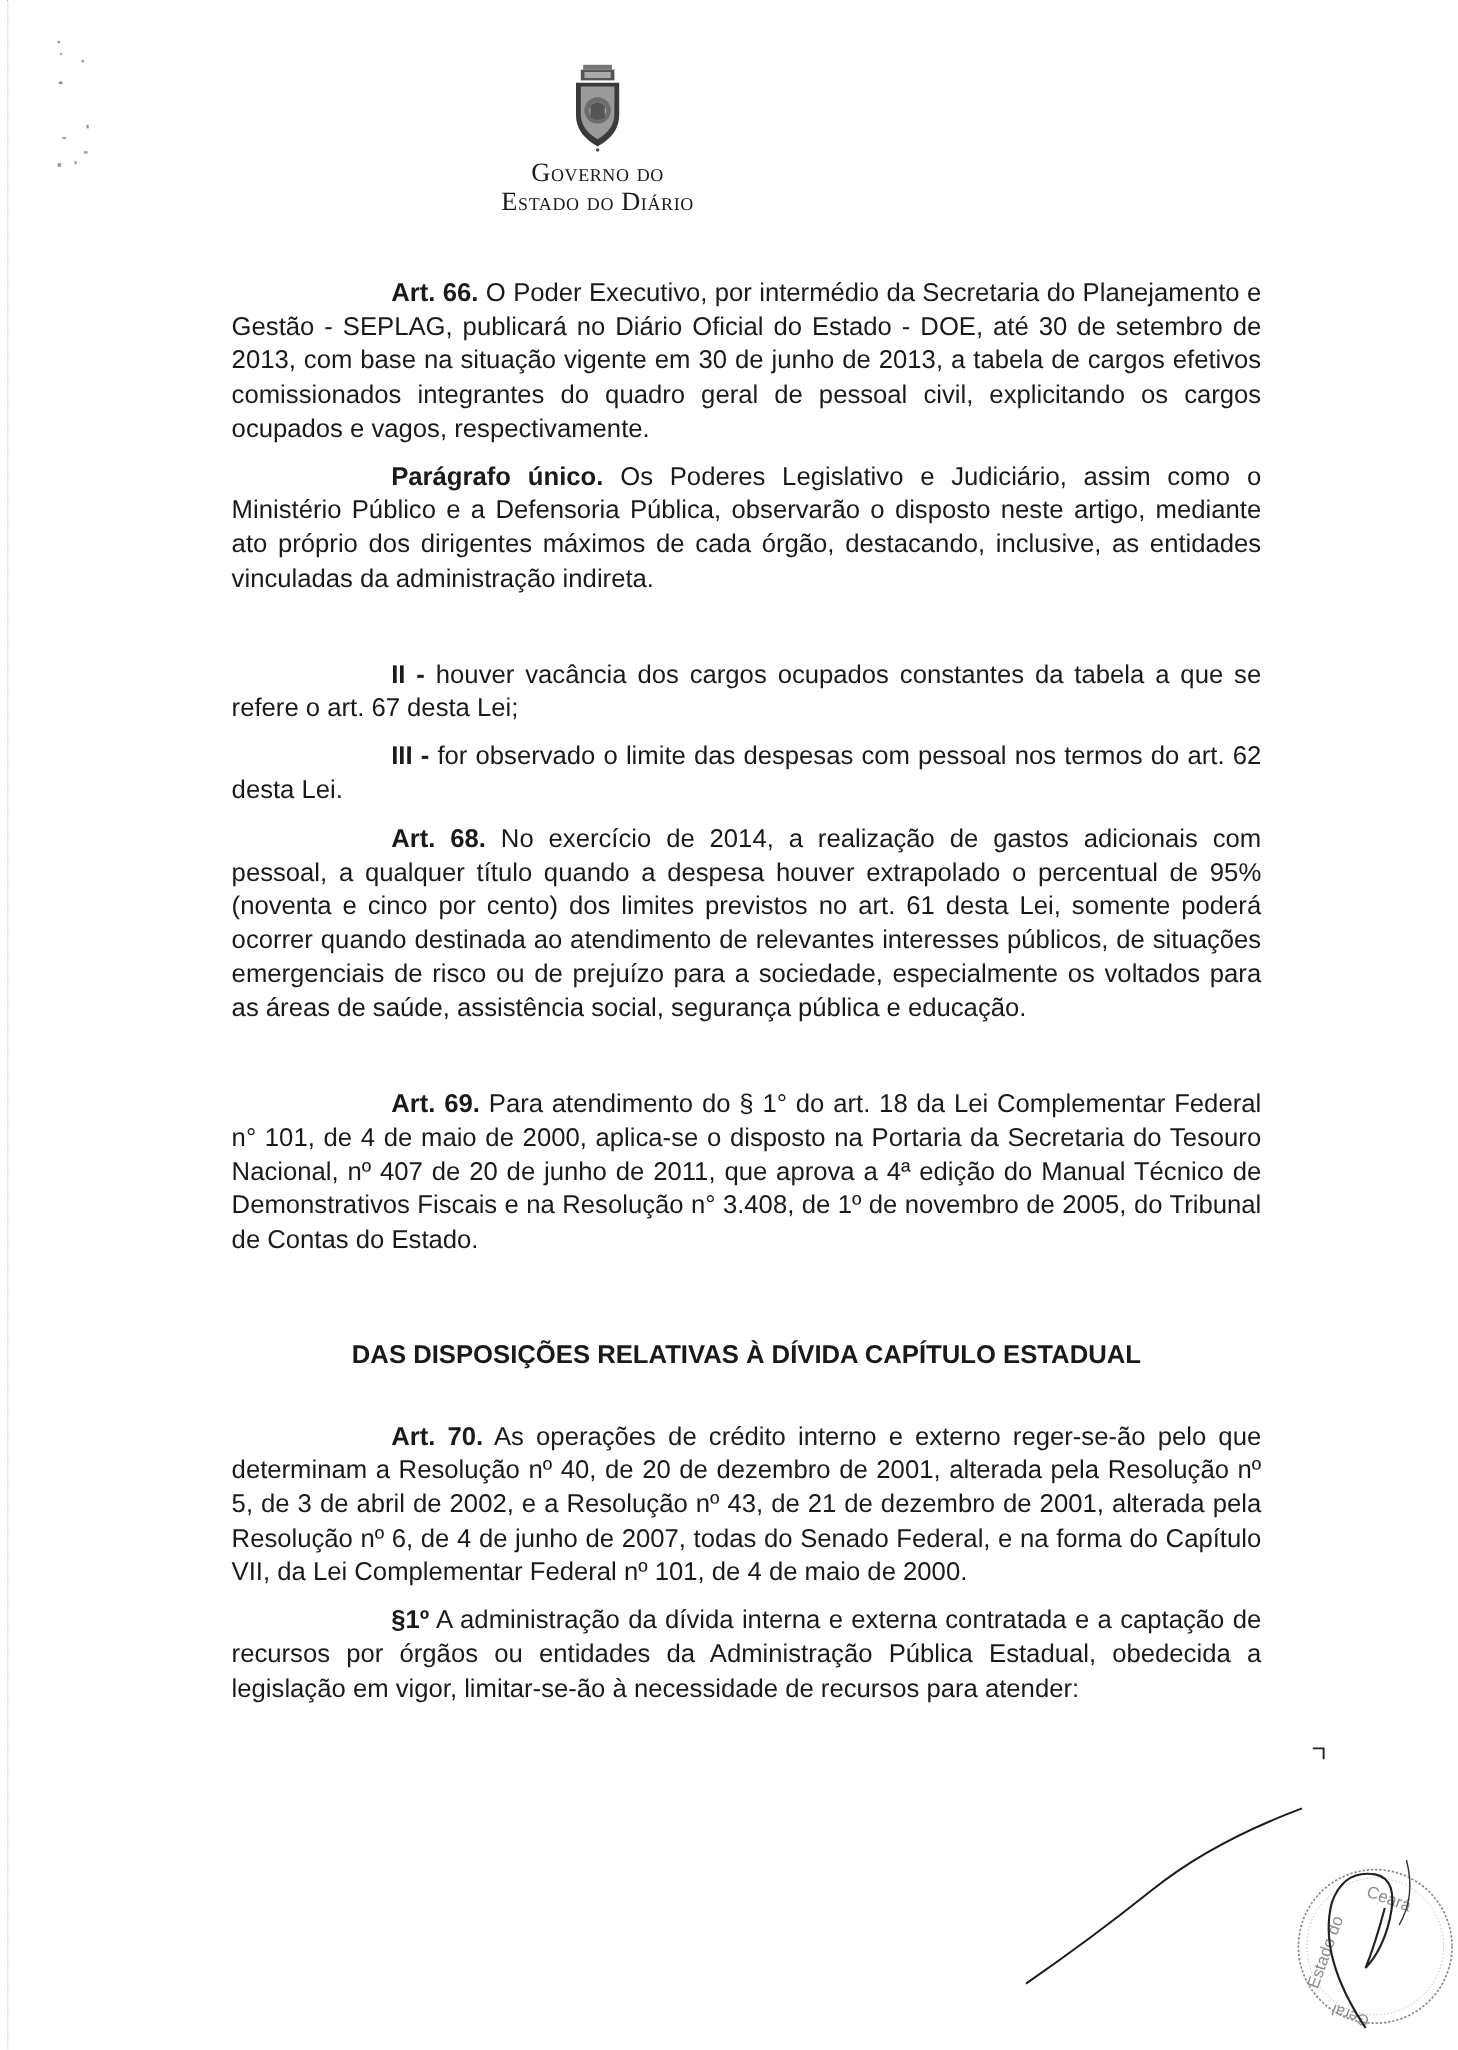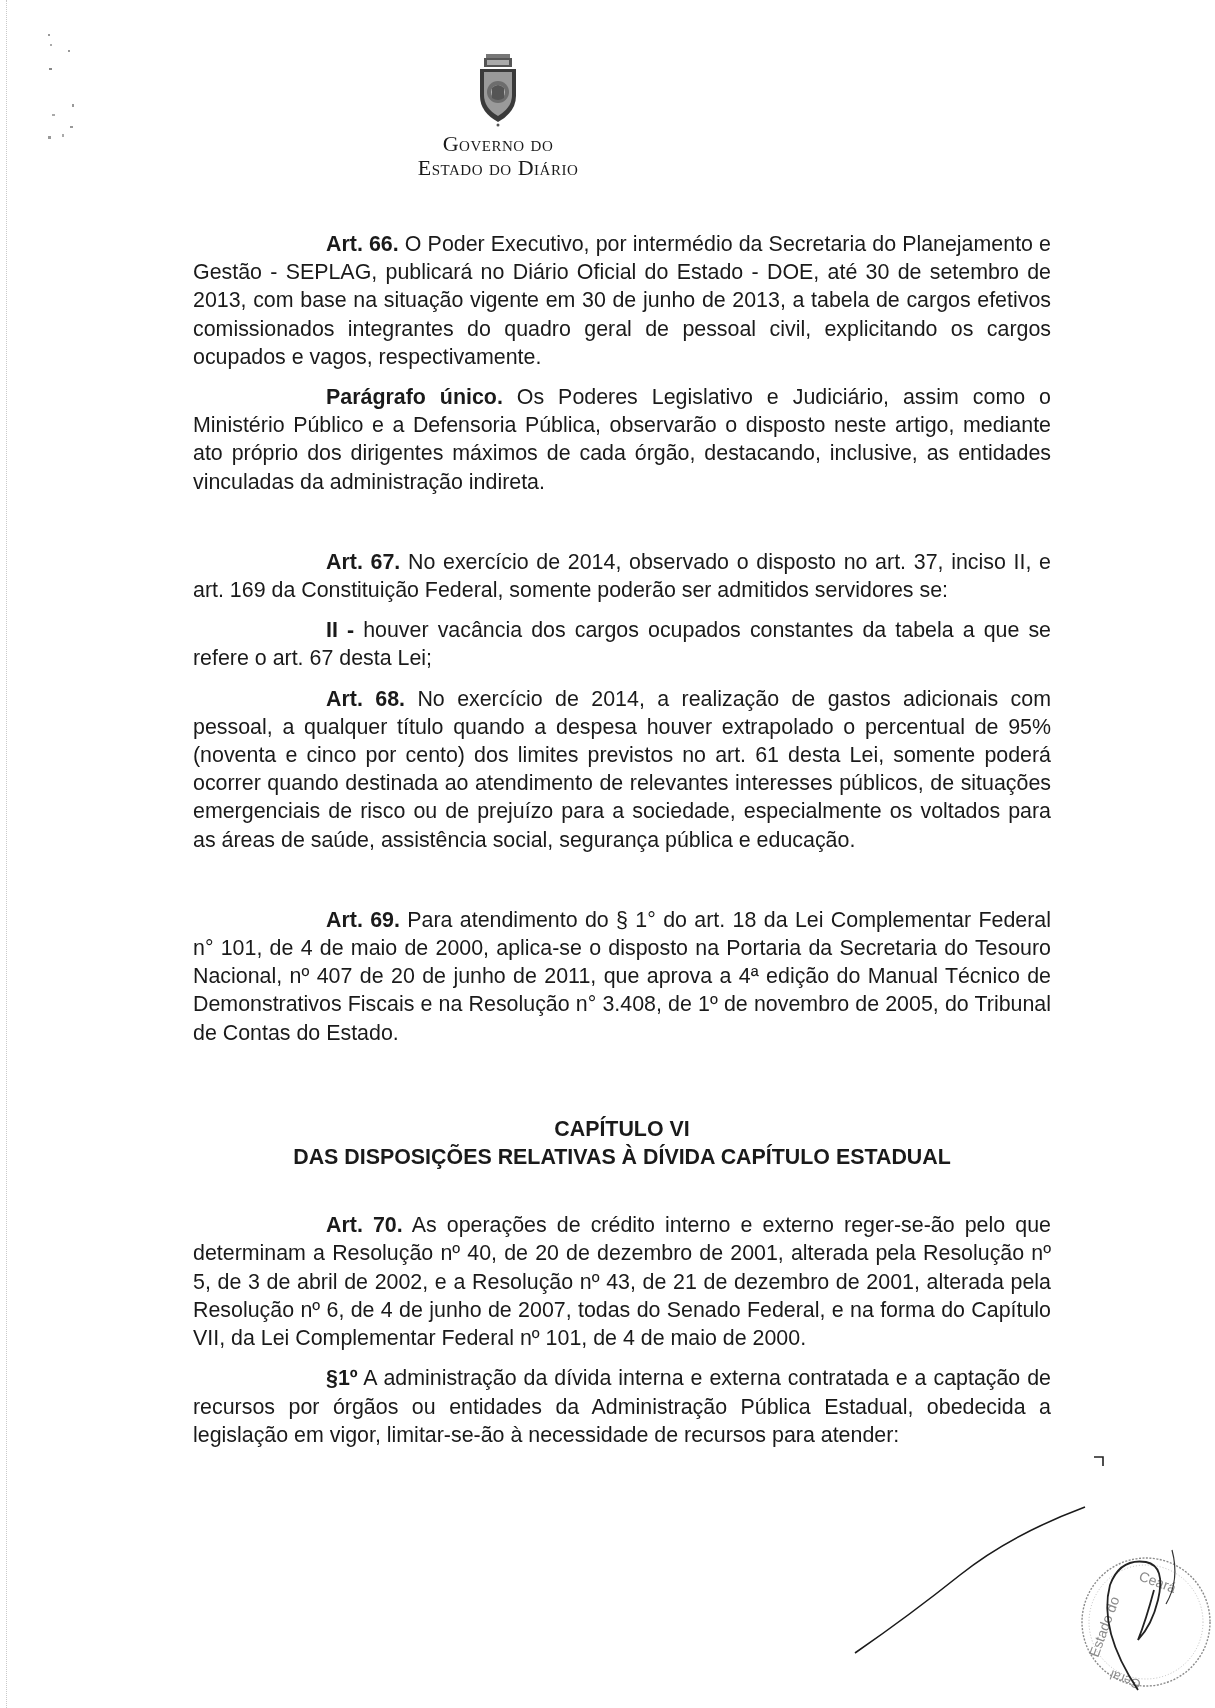--- a/index.html
+++ b/index.html
@@ -133,31 +133,30 @@
   <div class="gov-line">Estado do Diário</div>
 </div>
 
 <div class="page-body">
 
   <p class="para"><b>Art. 66.</b><span> O Poder Executivo, por intermédio da Secretaria do Planejamento e Gestão - SEPLAG, publicará no Diário Oficial do Estado - DOE, até 30 de setembro de 2013, com base na situação vigente em 30 de junho de 2013, a tabela de cargos efetivos comissionados integrantes do quadro geral de pessoal civil, explicitando os cargos ocupados e vagos, respectivamente.</span></p>
   <p class="para"><b>Parágrafo único.</b><span> Os Poderes Legislativo e Judiciário, assim como o Ministério Público e a Defensoria Pública, observarão o disposto neste artigo, mediante ato próprio dos dirigentes máximos de cada órgão, destacando, inclusive, as entidades vinculadas da administração indireta.</span></p>
 
   <div class="gap-lg"></div>
 
-  <p class="para"><b>Art. 67.</b><span> No exercício de 2014, observado o disposto no art. 37, inciso II, e art. 169 da Constituição Federal, somente poderão ser admitidos servidores se:</span></p>
   <p class="para"><b>II -</b><span> houver vacância dos cargos ocupados constantes da tabela a que se refere o art. 67 desta Lei;</span></p>
+  <p class="para"><b>III -</b><span> for observado o limite das despesas com pessoal nos termos do art. 62 desta Lei.</span></p>
   <p class="para"><b>Art. 68.</b><span> No exercício de 2014, a realização de gastos adicionais com pessoal, a qualquer título quando a despesa houver extrapolado o percentual de 95% (noventa e cinco por cento) dos limites previstos no art. 61 desta Lei, somente poderá ocorrer quando destinada ao atendimento de relevantes interesses públicos, de situações emergenciais de risco ou de prejuízo para a sociedade, especialmente os voltados para as áreas de saúde, assistência social, segurança pública e educação.</span></p>
 
   <div class="gap-lg"></div>
 
   <p class="para"><b>Art. 69.</b><span> Para atendimento do § 1° do art. 18 da Lei Complementar Federal n° 101, de 4 de maio de 2000, aplica-se o disposto na Portaria da Secretaria do Tesouro Nacional, nº 407 de 20 de junho de 2011, que aprova a 4ª edição do Manual Técnico de Demonstrativos Fiscais e na Resolução n° 3.408, de 1º de novembro de 2005, do Tribunal de Contas do Estado.</span></p>
 
   <div class="gap-xl"></div>
 
-  <p class="chapter">CAPÍTULO VI</p>
   <p class="chapter">DAS DISPOSIÇÕES RELATIVAS À DÍVIDA CAPÍTULO ESTADUAL</p>
 
   <div class="gap-ch"></div>
 
   <p class="para"><b>Art. 70.</b><span> As operações de crédito interno e externo reger-se-ão pelo que determinam a Resolução nº 40, de 20 de dezembro de 2001, alterada pela Resolução nº 5, de 3 de abril de 2002, e a Resolução nº 43, de 21 de dezembro de 2001, alterada pela Resolução nº 6, de 4 de junho de 2007, todas do Senado Federal, e na forma do Capítulo VII, da Lei Complementar Federal nº 101, de 4 de maio de 2000.</span></p>
   <p class="para"><b>§1º</b><span> A administração da dívida interna e externa contratada e a captação de recursos por órgãos ou entidades da Administração Pública Estadual, obedecida a legislação em vigor, limitar-se-ão à necessidade de recursos para atender:</span></p>
 </div>
 
 <svg class="corner-mark" viewBox="0 0 12 12">
   <path d="M1 2 H10 V11" fill="none" stroke="#222" stroke-width="1.6"></path>

